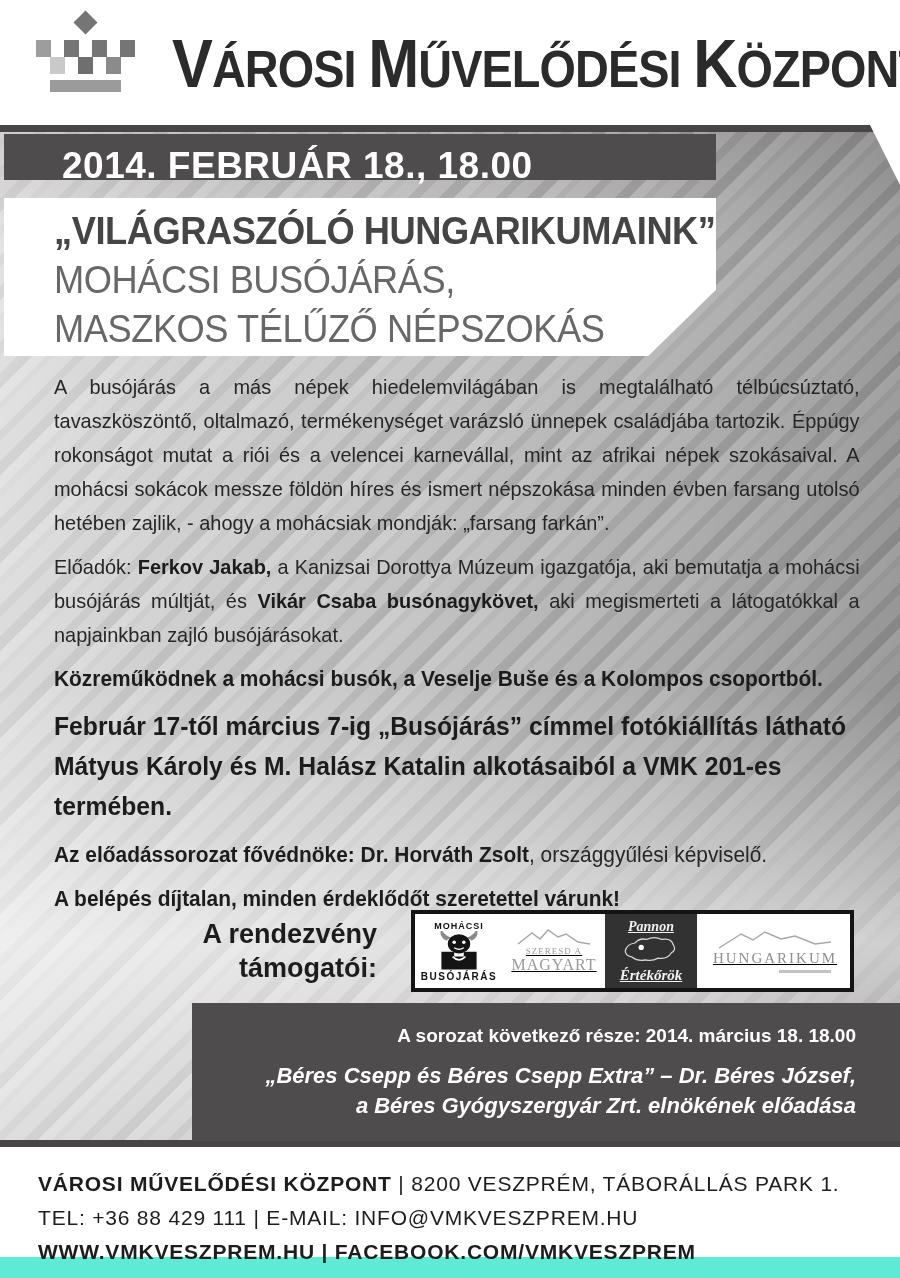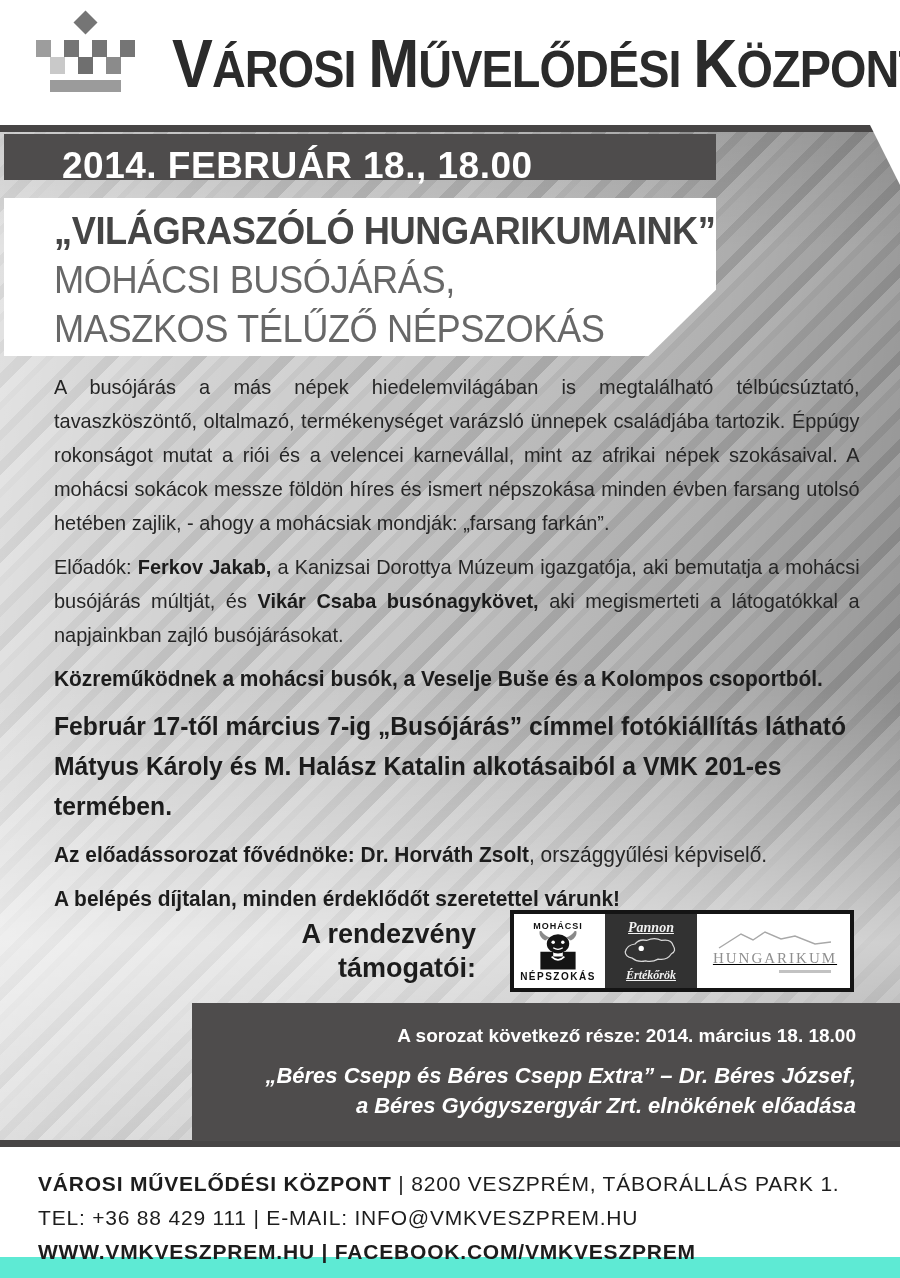--- a/index.html
+++ b/index.html
@@ -70,21 +70,21 @@
   .lc-buso{width:88px;}
   .lc-szeresd{width:96px;}
   .lc-pannon{width:92px;}
   .lc-hungarikum{width:150px;}
   .buso-top{font-size:9px;font-weight:700;color:#111;letter-spacing:1px;}
   .buso-bottom{font-size:10px;font-weight:700;color:#111;letter-spacing:1.5px;}
   .serif{font-family:"Liberation Serif","DejaVu Serif",serif;text-decoration:underline;}
   .szeresd-l1{font-size:9px;color:#999;letter-spacing:1px;}
   .szeresd-l2{font-size:16px;color:#999;letter-spacing:1px;}
   .pannon-top{font-size:14px;font-style:italic;font-weight:700;}
-  .pannon-bottom{font-size:12px;font-style:italic;font-weight:700;}
+  .pannon-bottom{font-size:15px;font-style:italic;font-weight:700;}
   .hung-name{font-size:15px;color:#8f8f8f;letter-spacing:2px;}
   .hung-sub{width:52px;height:3px;background:#c2c2c2;margin:3px 0 0 60px;}
 
   
   .next-band{position:absolute;top:1003px;left:192px;width:708px;height:138px;background:#4e4c4c;
       color:#fff;text-align:right;padding:16px 44px 0 0;box-sizing:border-box;}
   .next-l1{font-size:19px;font-weight:700;line-height:34px;white-space:nowrap;}
   .next-l2{font-size:22px;font-weight:700;font-style:italic;line-height:30px;margin-top:8px;white-space:nowrap;}
   .next-l3{font-size:22px;font-weight:700;font-style:italic;line-height:30px;white-space:nowrap;}
 
@@ -155,23 +155,30 @@
         <svg width="48" height="40" viewBox="0 0 60 50">
           <path d="M14,12 Q4,6 8,-2 Q12,6 20,8 Z" fill="#8a8a8a"></path>
           <path d="M46,12 Q56,6 52,-2 Q48,6 40,8 Z" fill="#8a8a8a"></path>
           <ellipse cx="30" cy="16" rx="14" ry="12" fill="#141414"></ellipse>
           <circle cx="24" cy="14" r="2.2" fill="#fff"></circle>
           <circle cx="36" cy="14" r="2.2" fill="#fff"></circle>
           <path d="M24,21 Q30,25 36,21" stroke="#fff" stroke-width="1.6" fill="none"></path>
           <path d="M8,26 h16 v6 h12 v-6 h16 v22 h-44 Z" fill="#141414"></path>
           <path d="M22,32 q8,8 16,0" stroke="#fff" stroke-width="2" fill="none"></path>
         </svg>
-        <div class="buso-bottom">NÉPSZOKÁS</div>
-      </div>
-
+        <div class="buso-bottom">BUSÓJÁRÁS</div>
+      </div>
+
+      <div class="logo-cell cell-white lc-szeresd serif">
+        <svg width="76" height="18" viewBox="0 0 76 18">
+          <polyline points="2,16 16,5 24,11 32,2 42,9 50,6 62,14 74,16" fill="none" stroke="#a8a8a8" stroke-width="1.4"></polyline>
+        </svg>
+        <div class="szeresd-l1">SZERESD A</div>
+        <div class="szeresd-l2">MAGYART</div>
+      </div>
 
       <div class="logo-cell cell-dark lc-pannon serif">
         <div class="pannon-top">Pannon</div>
         <svg width="64" height="32" viewBox="0 0 70 36">
           <path d="M6,18 q2,-8 11,-9 q5,-6 13,-4 q9,-4 17,0 q11,-2 13,6 q4,6 -2,9 q-5,8 -15,6 q-7,4 -14,2 q-9,2 -15,-3 q-8,-2 -8,-7 Z" fill="none" stroke="#d8d8d8" stroke-width="1.4"></path>
           <circle cx="24" cy="14" r="3" fill="#fff"></circle>
         </svg>
         <div class="pannon-bottom">Értékőrök</div>
       </div>
 

